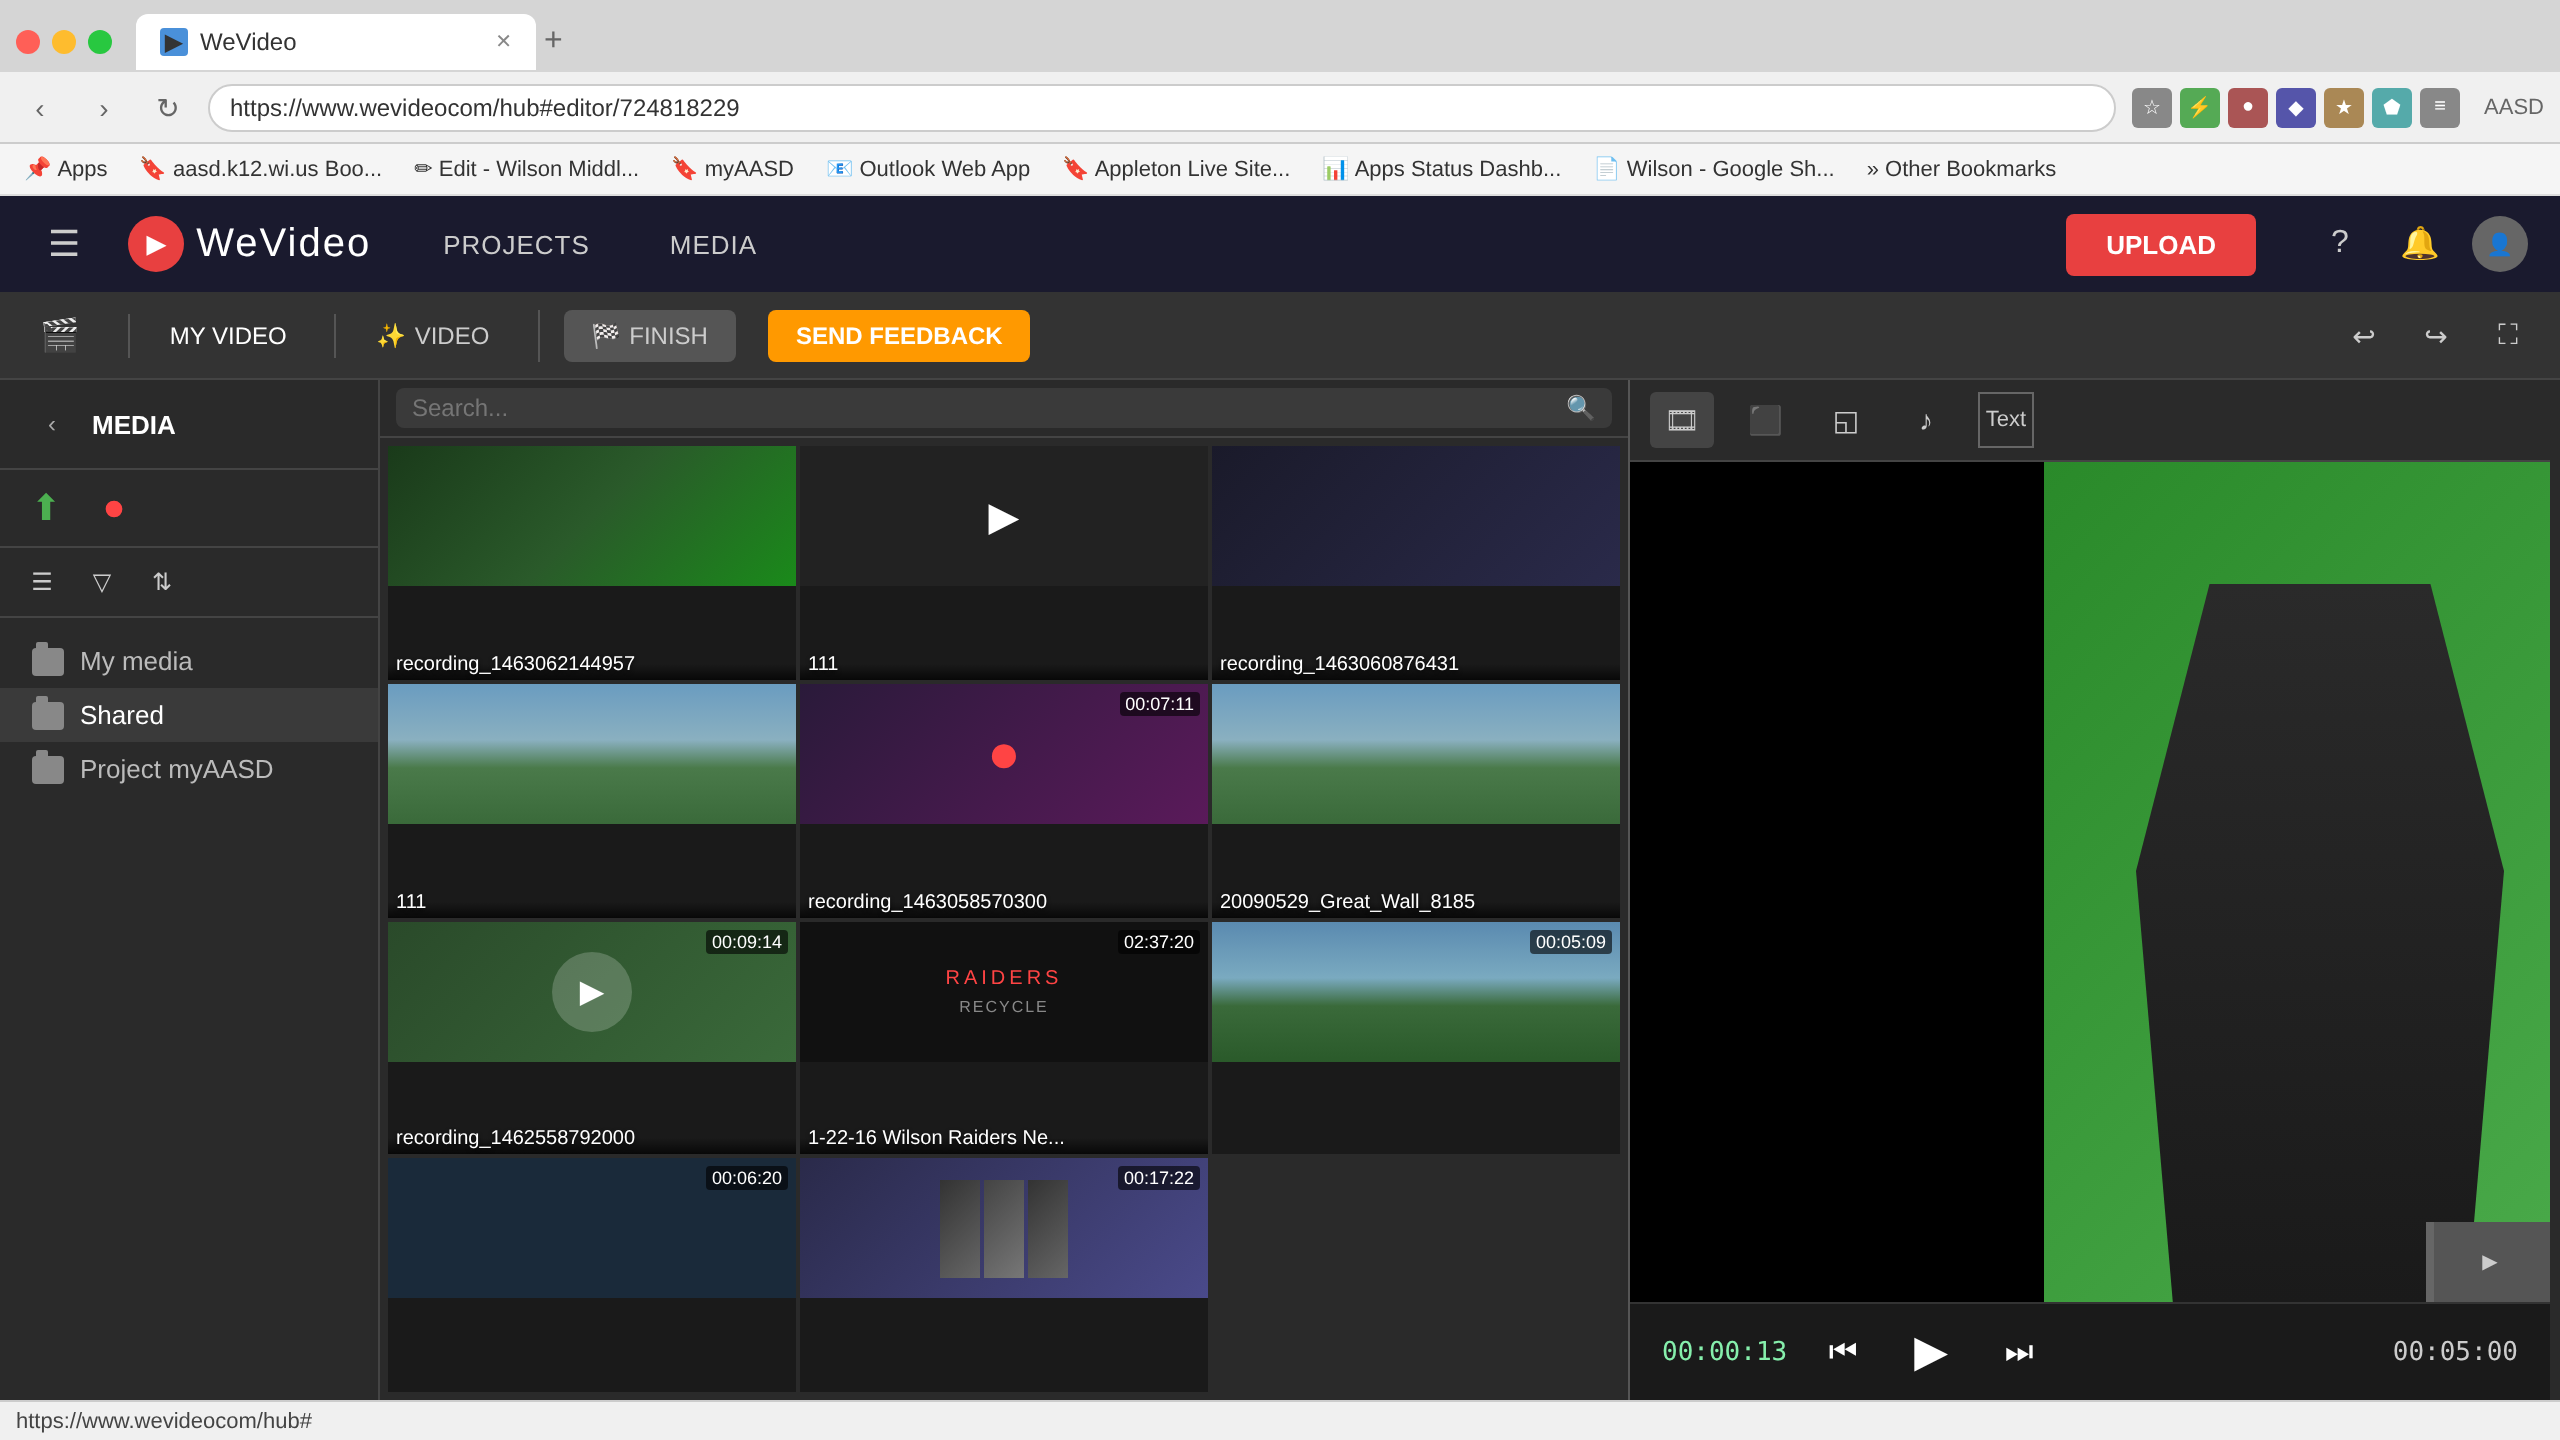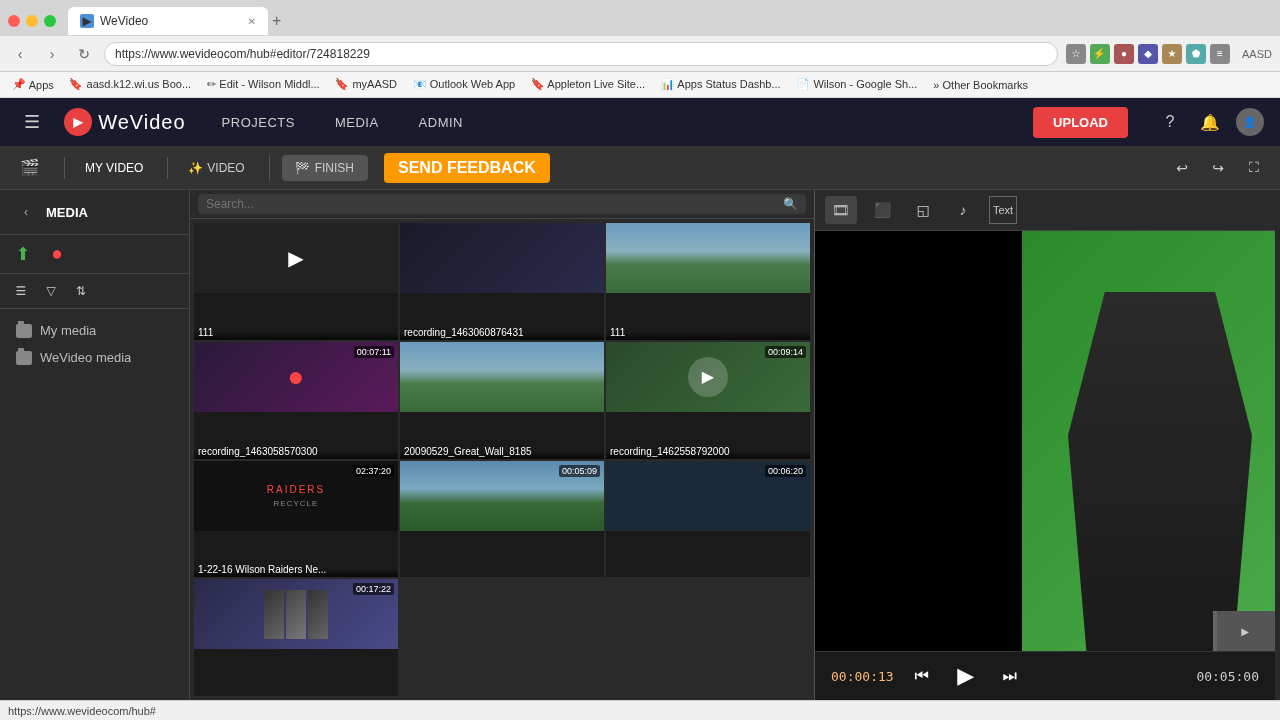--- a/index.html
+++ b/index.html
@@ -38,21 +38,21 @@
     .header-icons { display: flex; gap: 12px; align-items: center; margin-left: 12px; }
     .header-icon { color: #ccc; cursor: pointer; font-size: 16px; width: 28px; height: 28px; display: flex; align-items: center; justify-content: center; }
     .avatar { width: 28px; height: 28px; border-radius: 50%; background: #666; color: white; font-size: 11px; display: flex; align-items: center; justify-content: center; }
 
     
     .app-toolbar { background: #333; height: 44px; display: flex; align-items: center; padding: 0 12px; gap: 16px; border-bottom: 1px solid #444; }
     .toolbar-btn { background: none; border: none; color: #ccc; cursor: pointer; font-size: 12px; display: flex; align-items: center; gap: 4px; padding: 4px 8px; border-radius: 3px; }
     .toolbar-btn-active { color: #fff; justify-content: center; }
     .toolbar-section { display: flex; align-items: center; gap: 6px; padding-left: 12px; border-left: 1px solid #555; }
     .finish-btn { background: #555; color: #ccc; border: none; padding: 6px 14px; border-radius: 4px; font-size: 12px; cursor: pointer; display: flex; align-items: center; gap: 4px; }
-    .feedback-btn { background: #f90; color: #fff; border: none; padding: 6px 14px; border-radius: 4px; font-size: 16px; font-weight: bold; cursor: pointer; }
+    .feedback-btn { background: #f90; color: #fff; border: none; padding: 6px 14px; border-radius: 4px; font-size: 12px; font-weight: bold; cursor: pointer; }
     .toolbar-right { margin-left: auto; display: flex; gap: 8px; }
     .toolbar-icon-btn { background: none; border: none; color: #ccc; cursor: pointer; width: 28px; height: 28px; display: flex; align-items: center; justify-content: center; font-size: 14px; }
 
     
     .left-panel { width: 190px; background: #2a2a2a; border-right: 1px solid #444; display: flex; flex-direction: column; }
     .media-header { display: flex; align-items: center; gap: 6px; padding: 8px 12px; border-bottom: 1px solid #444; }
     .media-title { color: #fff; font-size: 13px; font-weight: bold; }
     .media-nav { padding: 8px 0; }
     .media-nav-item { display: flex; align-items: center; gap: 8px; padding: 6px 16px; cursor: pointer; color: #bbb; font-size: 13px; }
     .media-nav-item .folder-icon { width: 16px; height: 14px; background: #888; border-radius: 2px; position: relative; }
@@ -70,21 +70,21 @@
     .media-grid { display: grid; grid-template-columns: repeat(3, 1fr); gap: 2px; padding: 4px; overflow-y: auto; flex: 1; }
     .media-item { position: relative; background: #1a1a1a; cursor: pointer; overflow: hidden; }
     .media-thumb { width: 100%; height: 70px; background: #333; position: relative; overflow: hidden; }
     .media-label { position: absolute; bottom: 2px; left: 4px; color: #fff; font-size: 10px; text-shadow: 0 1px 2px rgba(0,0,0,0.8); }
     .media-duration { position: absolute; top: 4px; right: 4px; color: #fff; font-size: 9px; background: rgba(0,0,0,0.6); padding: 1px 3px; border-radius: 2px; }
 
     
     .preview-panel { width: 460px; background: #1a1a1a; display: flex; flex-direction: column; }
     .video-preview { flex: 1; background: #000; position: relative; }
     .preview-controls { background: #1a1a1a; padding: 8px 16px; display: flex; align-items: center; gap: 12px; border-top: 1px solid #333; }
-    .preview-time { color: #fdba74; font-size: 13px; font-family: monospace; }
+    .preview-time { color: #86efac; font-size: 13px; font-family: monospace; }
     .preview-ctrl-btn { background: none; border: none; color: #fff; cursor: pointer; font-size: 16px; width: 32px; height: 32px; display: flex; align-items: center; justify-content: center; }
     .preview-total { color: #ccc; font-size: 13px; font-family: monospace; margin-left: auto; }
 
     
     .timeline-section { height: 210px; background: #2a2a2a; border-top: 1px solid #444; display: flex; flex-direction: column; }
     .timeline-toolbar { display: flex; align-items: center; padding: 4px 8px; gap: 8px; border-bottom: 1px solid #444; height: 36px; }
     .timeline-add { color: #fff; font-size: 18px; cursor: pointer; width: 24px; height: 24px; display: flex; align-items: center; justify-content: center; }
     .timeline-icon-btn { background: none; border: none; color: #ccc; cursor: pointer; width: 24px; height: 24px; display: flex; align-items: center; justify-content: center; font-size: 14px; }
 
     
@@ -148,21 +148,20 @@
 
 <div class="app-header">
   <div class="toolbar-btn" style="color:#ccc;font-size:18px;">☰</div>
   <div class="logo">
     <div class="logo-icon">▶</div>
     <span style="color:#fff;font-weight:300;letter-spacing:1px;font-size:20px;">WeVideo</span>
   </div>
   <div class="nav-items">
     <div class="nav-item">PROJECTS</div>
     <div class="nav-item">MEDIA</div>
-    <div class="nav-item">ADMIN</div>
   </div>
   <button class="upload-btn">UPLOAD</button>
   <div class="header-icons">
     <div class="header-icon">?</div>
     <div class="header-icon">🔔</div>
     <div class="avatar">👤</div>
   </div>
 </div>
 
 <div class="app-toolbar">
@@ -212,37 +211,50 @@
         <div style="display:flex; gap:4px; padding:4px 8px; border-bottom:1px solid #444; align-items:center;">
           <button class="media-toolbar-btn" style="font-size:12px;color:#ccc;">☰</button>
           <button class="media-toolbar-btn" style="font-size:12px;color:#ccc;">▽</button>
           <button class="media-toolbar-btn" style="font-size:12px;color:#ccc;">⇅</button>
         </div>
         <div class="media-nav">
           <div class="media-nav-item">
             <div class="folder-icon"></div>
             <span>My media</span>
           </div>
+          <div class="media-nav-item" style="color:#fff;background:#3a3a3a;">
+            <div class="folder-icon"></div>
+            <span>Shared</span>
+          </div>
           <div class="media-nav-item">
             <div class="folder-icon"></div>
-            <span>WeVideo media</span>
+            <span>Project myAASD</span>
           </div>
         </div>
       </div>
 
       <div class="media-panel">
 
         <div style="padding:4px 8px; border-bottom:1px solid #444;">
           <div class="search-box">
             <input class="search-input" type="text" placeholder="Search..." style="">
             <span class="search-icon">🔍</span>
           </div>
         </div>
         <div class="media-grid">
 
+          <div class="media-item">
+            <div class="media-thumb thumb-green">
+              <div style="width:100%;height:100%;background:linear-gradient(135deg,#1a3a1a,#2a5a2a,#1a8a1a);display:flex;align-items:flex-end;padding:2px 4px;">
+              </div>
+            </div>
+            <div class="media-item-overlay">
+              <span class="media-label">recording_1463062144957</span>
+            </div>
+          </div>
           <div class="media-item">
             <div class="media-thumb thumb-dark" style="background:#222;display:flex;align-items:center;justify-content:center;">
               <span style="color:#fff;font-size:20px;">▶</span>
             </div>
             <div class="media-item-overlay">
               <span class="media-label">111</span>
             </div>
           </div>
           <div class="media-item">
             <div class="media-thumb" style="background:linear-gradient(135deg,#1a1a2a,#2a2a4a);">

